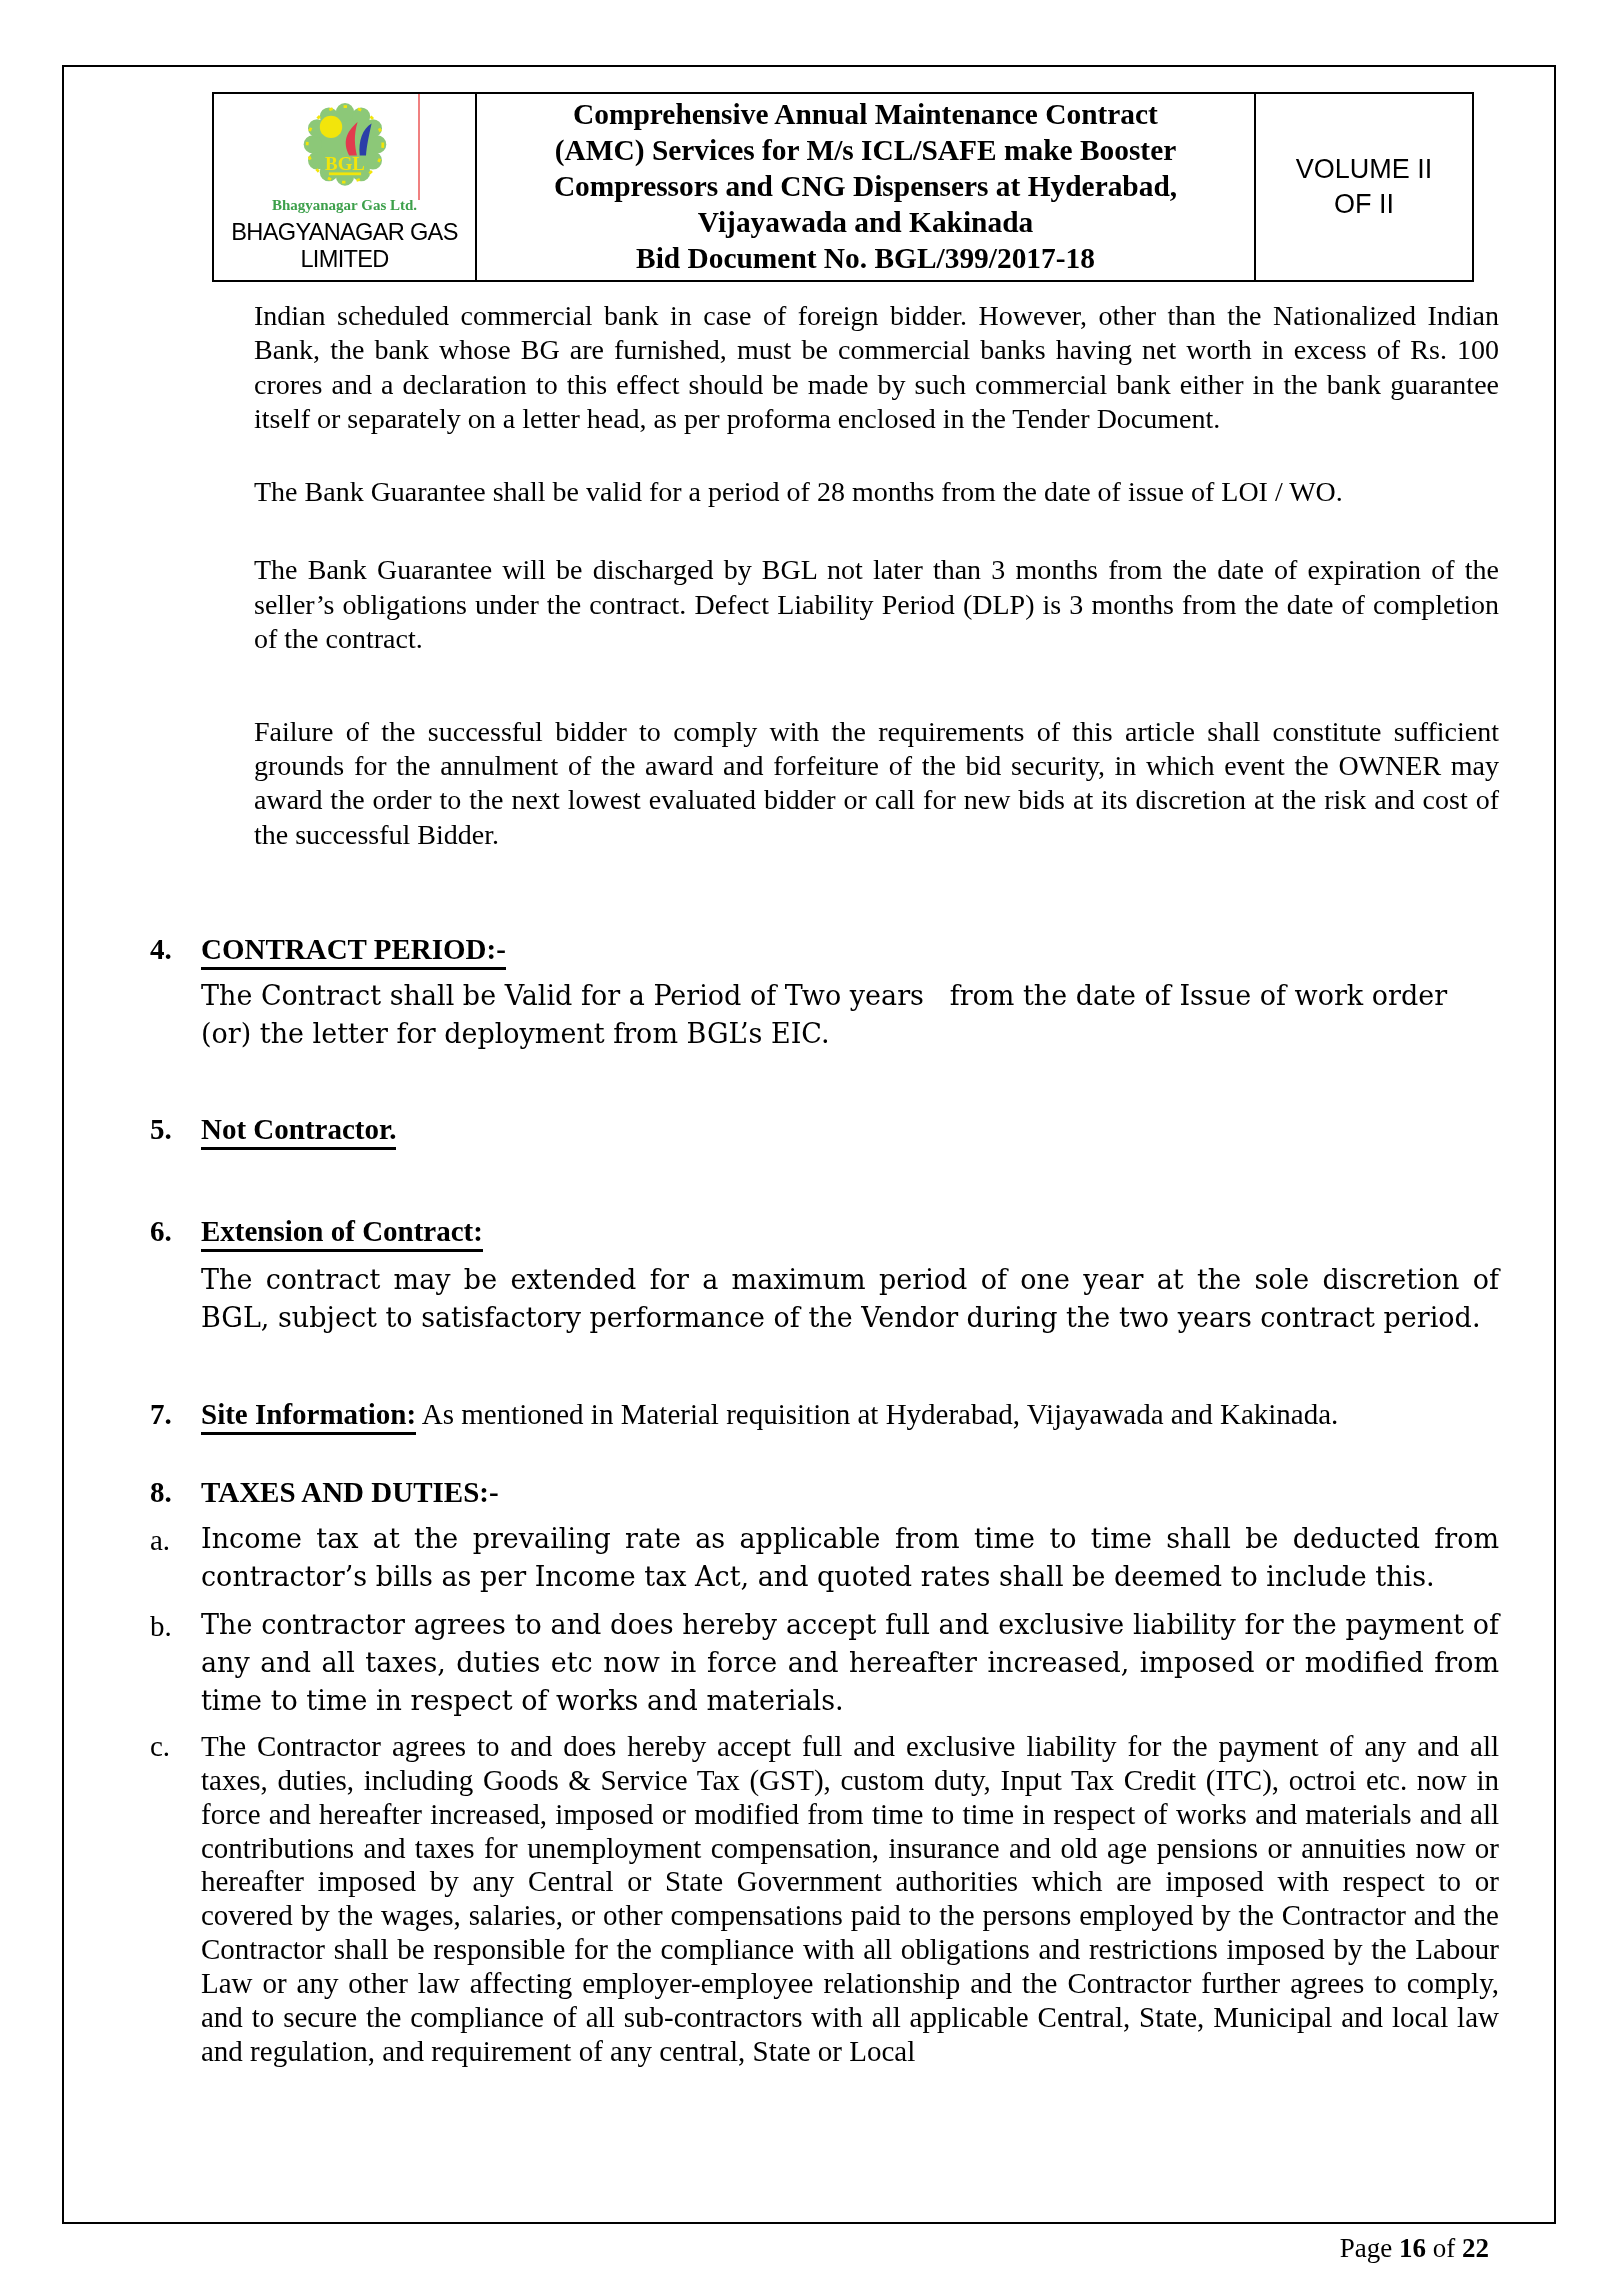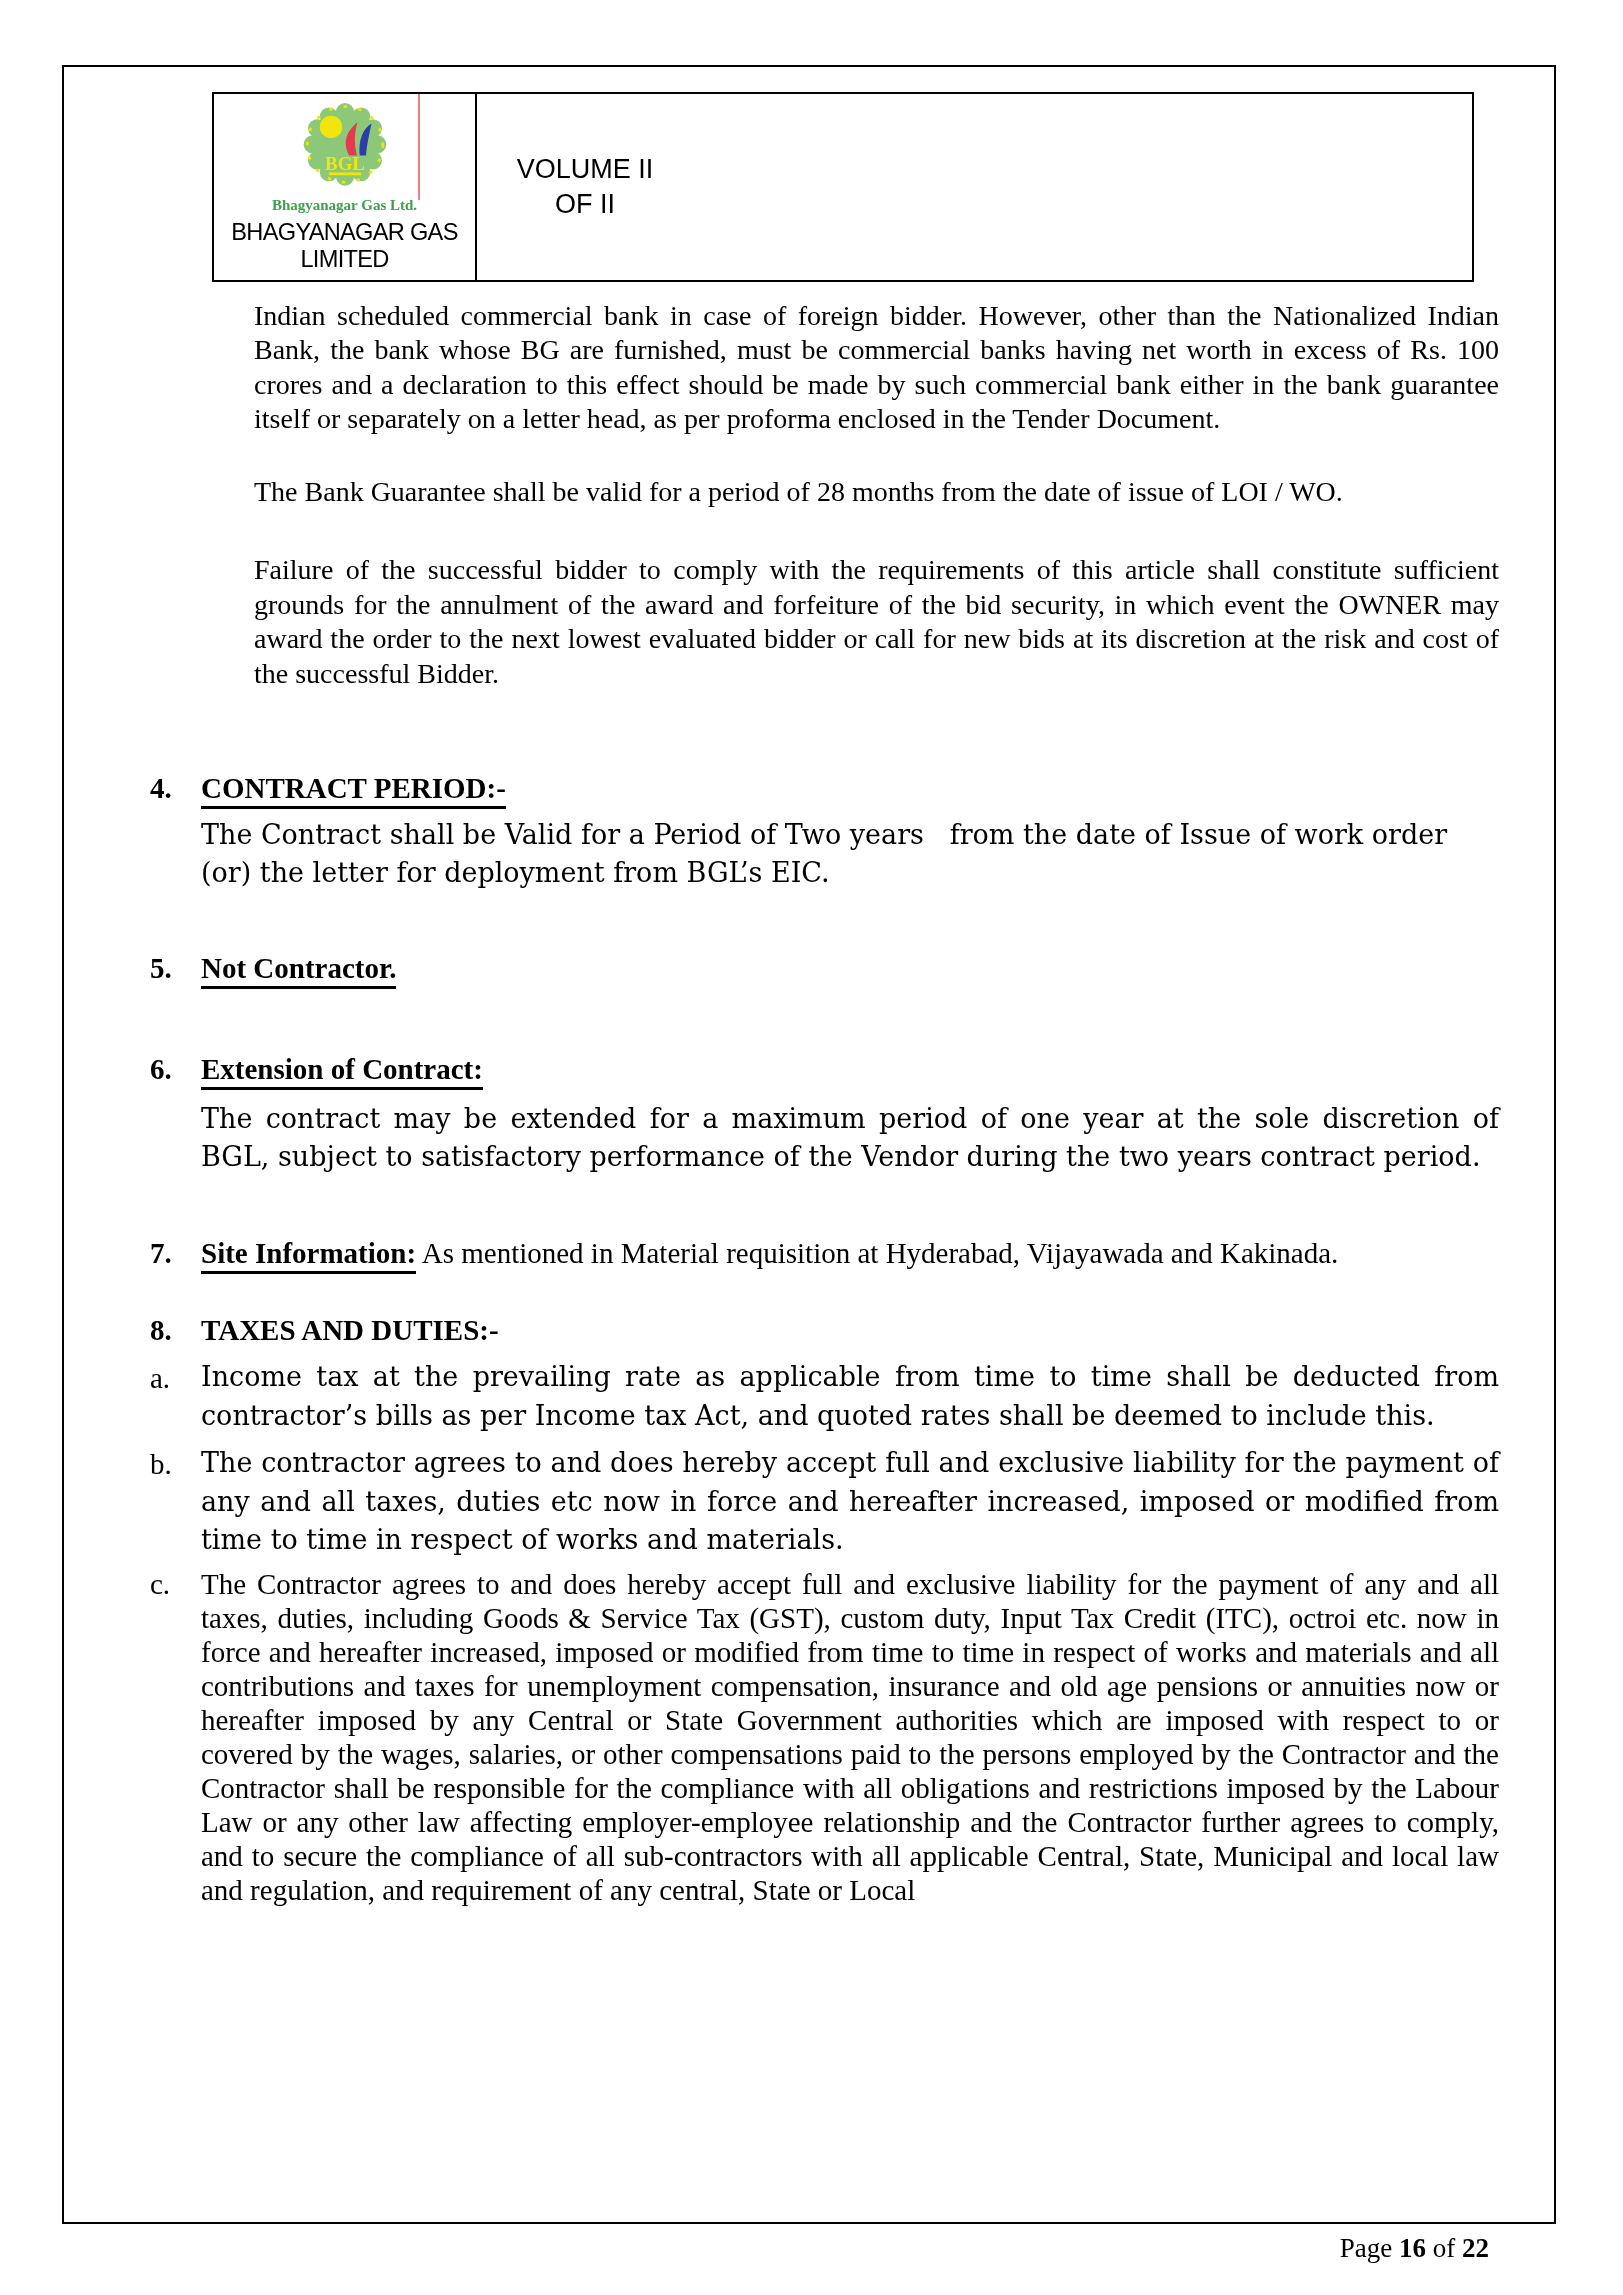--- a/index.html
+++ b/index.html
@@ -86,30 +86,38 @@
           <text x="70" y="98" text-anchor="middle" font-family="Liberation Serif, serif" font-size="27" font-weight="bold" fill="#f2e50b">BGL</text>
           <rect x="47" y="102" width="46" height="4" fill="#f2e50b"></rect>
         </svg>
         <div class="logo-sub" style="color: rgb(61, 160, 75);">Bhagyanagar Gas Ltd.</div>
         <div class="org">
           <span>BHAGYANAGAR GAS</span><br>
           <span>LIMITED</span>
         </div>
       </div>
 
+      <div class="cell title-cell">
+        <div>Comprehensive Annual Maintenance Contract</div>
+        <div>(AMC) Services for M/s ICL/SAFE make Booster</div>
+        <div>Compressors and CNG Dispensers at Hyderabad,</div>
+        <div>Vijayawada and Kakinada</div>
+        <div>Bid Document No. BGL/399/2017-18</div>
+      </div>
 
       <div class="cell vol-cell">
         <div>VOLUME II</div>
         <div>OF II</div>
       </div>
     </div>
 
     <div class="content">
       <p class="p-top mb1">Indian scheduled commercial bank in case of foreign bidder. However, other than the Nationalized Indian Bank, the bank whose BG are furnished, must be commercial banks having net worth in excess of Rs. 100 crores and a declaration to this effect should be made by such commercial bank either in the bank guarantee itself or separately on a letter head, as per proforma enclosed in the Tender Document.</p>
       <p class="p-top mb2">The Bank Guarantee shall be valid for a period of 28 months from the date of issue of LOI / WO.</p>
+      <p class="p-top mb3">The Bank Guarantee will be discharged by BGL not later than 3 months from the date of expiration of the seller’s obligations under the contract. Defect Liability Period (DLP) is 3 months from the date of completion of the contract.</p>
       <p class="p-top mb4">Failure of the successful bidder to comply with the requirements of this article shall constitute sufficient grounds for the annulment of the award and forfeiture of the bid security, in which event the OWNER may award the order to the next lowest evaluated bidder or call for new bids at its discretion at the risk and cost of the successful Bidder.</p>
 
       <div class="li">
         <div class="num">4.</div>
         <div class="txt"><span class="h-ul">CONTRACT PERIOD:-</span></div>
       </div>
       <p class="sec-body alt s4b">The Contract shall be Valid for a Period of Two years&nbsp;&nbsp; from the date of Issue of work order (or) the letter for deployment from BGL’s EIC.</p>
 
       <div class="li s5">
         <div class="num">5.</div>

